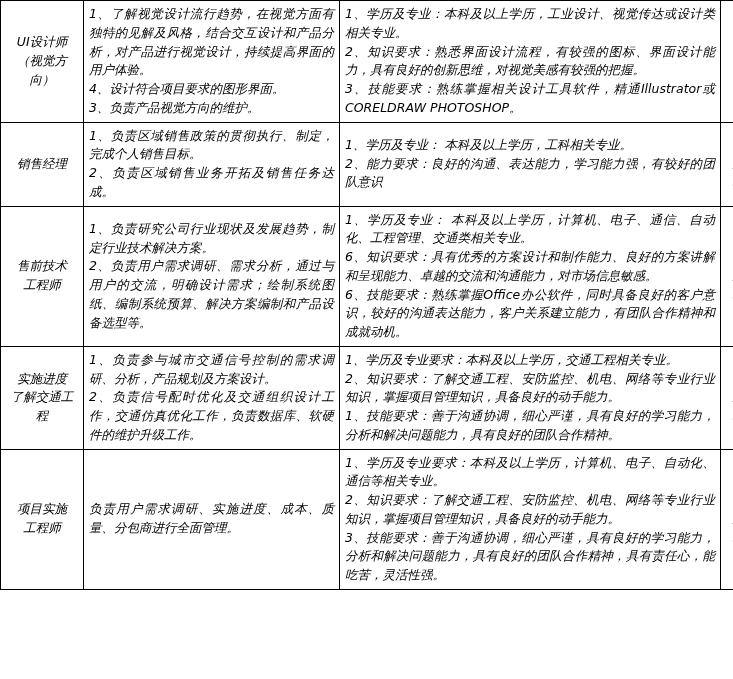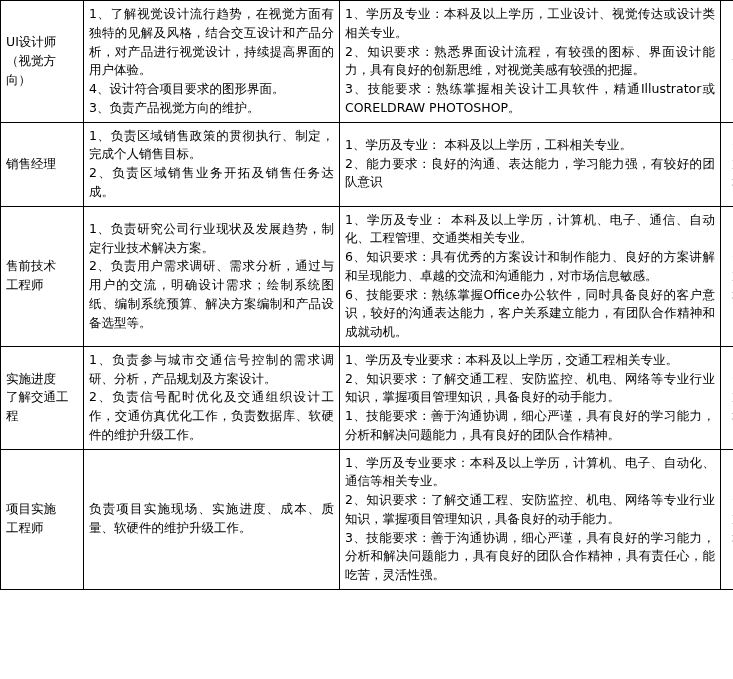--- a/index.html
+++ b/index.html
@@ -22,39 +22,40 @@
   table.job-table td {
     border: 1px solid #000000;
     vertical-align: middle;
     padding: 4px 5px;
     font-size: 12.5px;
     line-height: 1.5;
     word-break: break-word;
   }
   td.col-title {
     width: 72px;
-    text-align: left;
+    text-align: center;
     vertical-align: middle;
   }
   td.col-duty {
     width: 245px;
     vertical-align: middle;
   }
   td.col-req {
     width: 370px;
     vertical-align: middle;
   }
   td.col-loc {
     width: 38px;
     text-align: center;
     vertical-align: middle;
     padding: 4px 2px;
   }
   .line {
     display: block;
+    font-style: italic;
   }
   td.col-duty .line,
   td.col-req .line {
     text-align: justify;
     text-justify: inter-ideograph;
   }
 </style>
 </head>
 <body>
 
@@ -142,21 +143,21 @@
         <span class="line">城市</span>
       </td>
     </tr>
 
     <tr>
       <td class="col-title">
         <span class="line">项目实施</span>
         <span class="line">工程师</span>
       </td>
       <td class="col-duty">
-        <span class="line">负责项目实施现场、实施进度、成本、质量、软硬件的维护升级工作。</span>
+        <span class="line">负责用户需求调研、实施进度、成本、质量、分包商进行全面管理。</span>
       </td>
       <td class="col-req">
         <span class="line">1、学历及专业要求：本科及以上学历，计算机、电子、自动化、通信等相关专业。</span>
         <span class="line">2、知识要求：了解交通工程、安防监控、机电、网络等专业行业知识，掌握项目管理知识，具备良好的动手能力。</span>
         <span class="line">3、技能要求：善于沟通协调，细心严谨，具有良好的学习能力，分析和解决问题能力，具有良好的团队合作精神，具有责任心，能吃苦，灵活性强。</span>
       </td>
       <td class="col-loc">
         <span class="line">全国</span>
         <span class="line">重点</span>
         <span class="line">城市</span>

